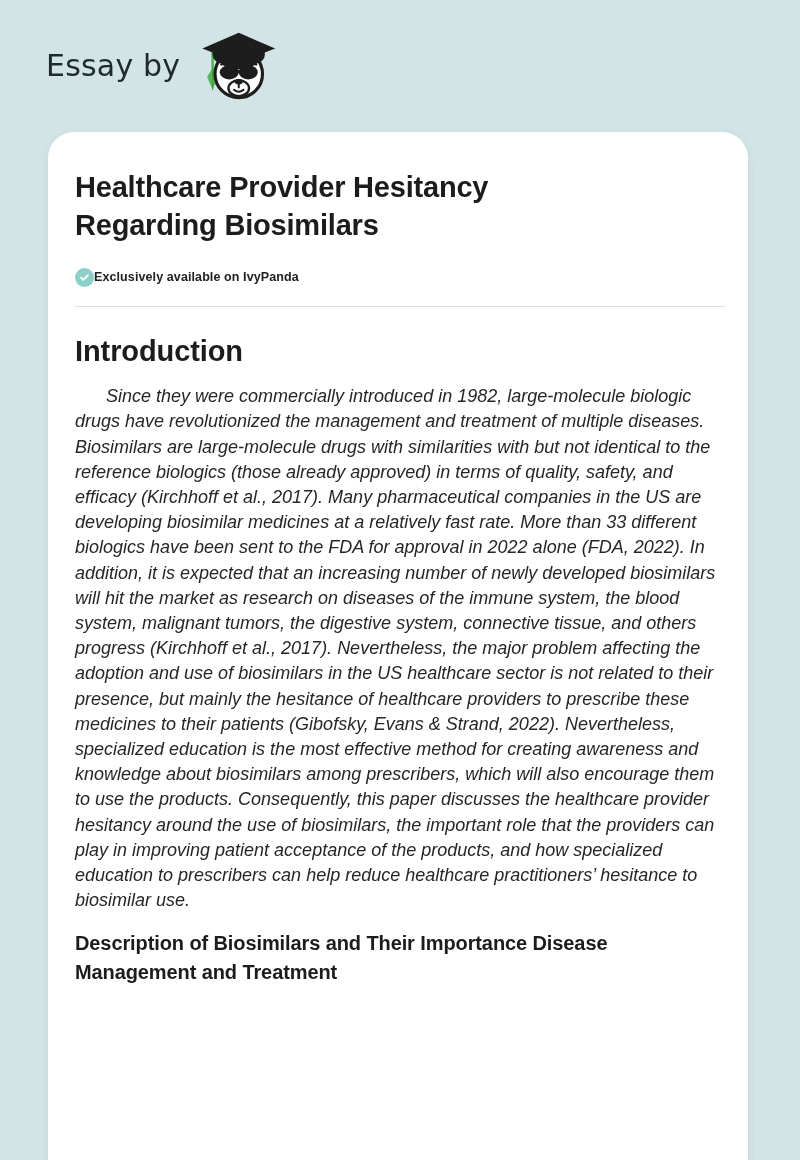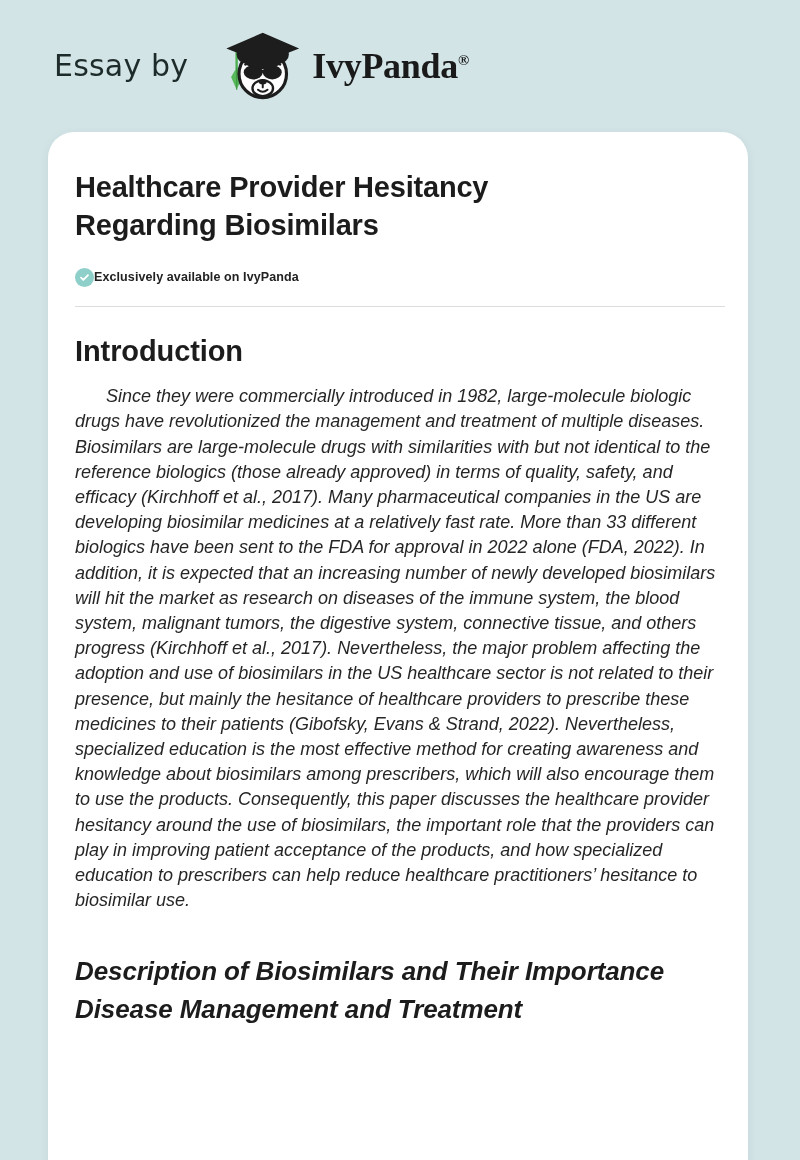--- a/index.html
+++ b/index.html
@@ -14,22 +14,21 @@
     font-family: "Liberation Sans", sans-serif;
     overflow: hidden;
   }
 
   
   .site-header {
     height: 132px;
     display: flex;
     align-items: center;
     padding-left: 46px;
-    gap: 22px;
-    margin-left: 8px;
+    gap: 6px;
   }
 
   .essay-by {
     font-family: "DejaVu Sans", sans-serif;
     font-size: 30px;
     font-weight: 400;
     color: #1e2b2b;
     letter-spacing: 0.2px;
     line-height: 1;
   }
@@ -123,25 +122,24 @@
   .section-heading {
     font-size: 29px;
     font-weight: 700;
     color: #1c1c1c;
     margin-top: 25px;
     line-height: 1.33;
     letter-spacing: -0.1px;
   }
 
   .section-heading.wide {
-    font-size: 26px;
-    margin-top: 40px;
+    font-size: 20px;
+    margin-top: 16px;
     max-width: 600px;
     line-height: 1.45;
-    font-style: italic;
   }
 
   .body-paragraph {
     font-size: 18px;
     line-height: 25.2px;
     color: #262626;
     margin-top: 14px;
     text-indent: 31px;
     text-align: left;
     max-width: 650px;
@@ -179,21 +177,20 @@
       <path d="M68 44 q10 -4 20 2" stroke="#1d1d1d" stroke-width="3" fill="none" stroke-linecap="round"></path>
 
       <ellipse cx="66" cy="76" rx="13" ry="10" fill="#ffffff" stroke="#1d1d1d" stroke-width="3"></ellipse>
       <ellipse cx="66" cy="68" rx="5" ry="3.5" fill="#1d1d1d"></ellipse>
       <path d="M66 71 v4 M60 78 q6 5 12 0" stroke="#1d1d1d" stroke-width="2.5" fill="none" stroke-linecap="round"></path>
 
       <path d="M20 26 L66 6 L112 26 L66 44 Z" fill="#1d1d1d"></path>
       <path d="M44 34 L44 46 q22 12 44 0 L88 34" fill="#1d1d1d"></path>
     </svg>
 
-    <span class="brand-wordmark"><span>IvyPanda</span><span class="reg">®</span></span>
   </div>
 </div>
 
 <div class="paper-card">
 
   <h1 class="paper-title">Healthcare Provider Hesitancy Regarding Biosimilars</h1>
 
   <div class="exclusive-row">
     <span class="check-badge">
       <svg width="11" height="11" viewBox="0 0 12 12">

